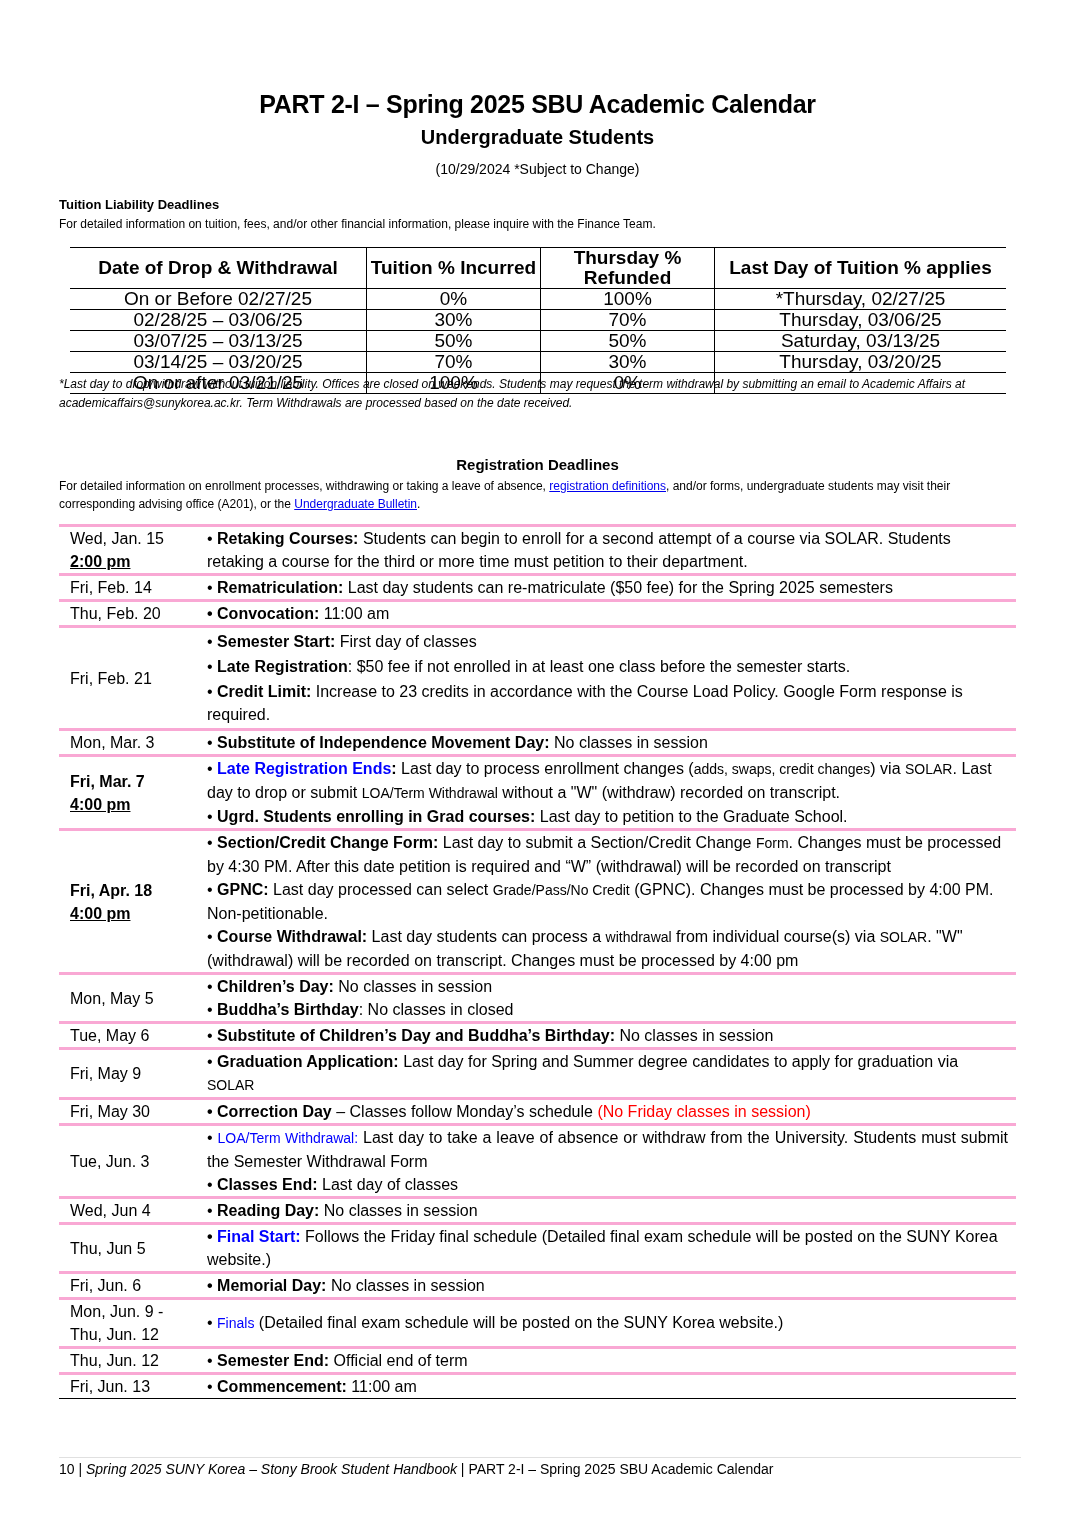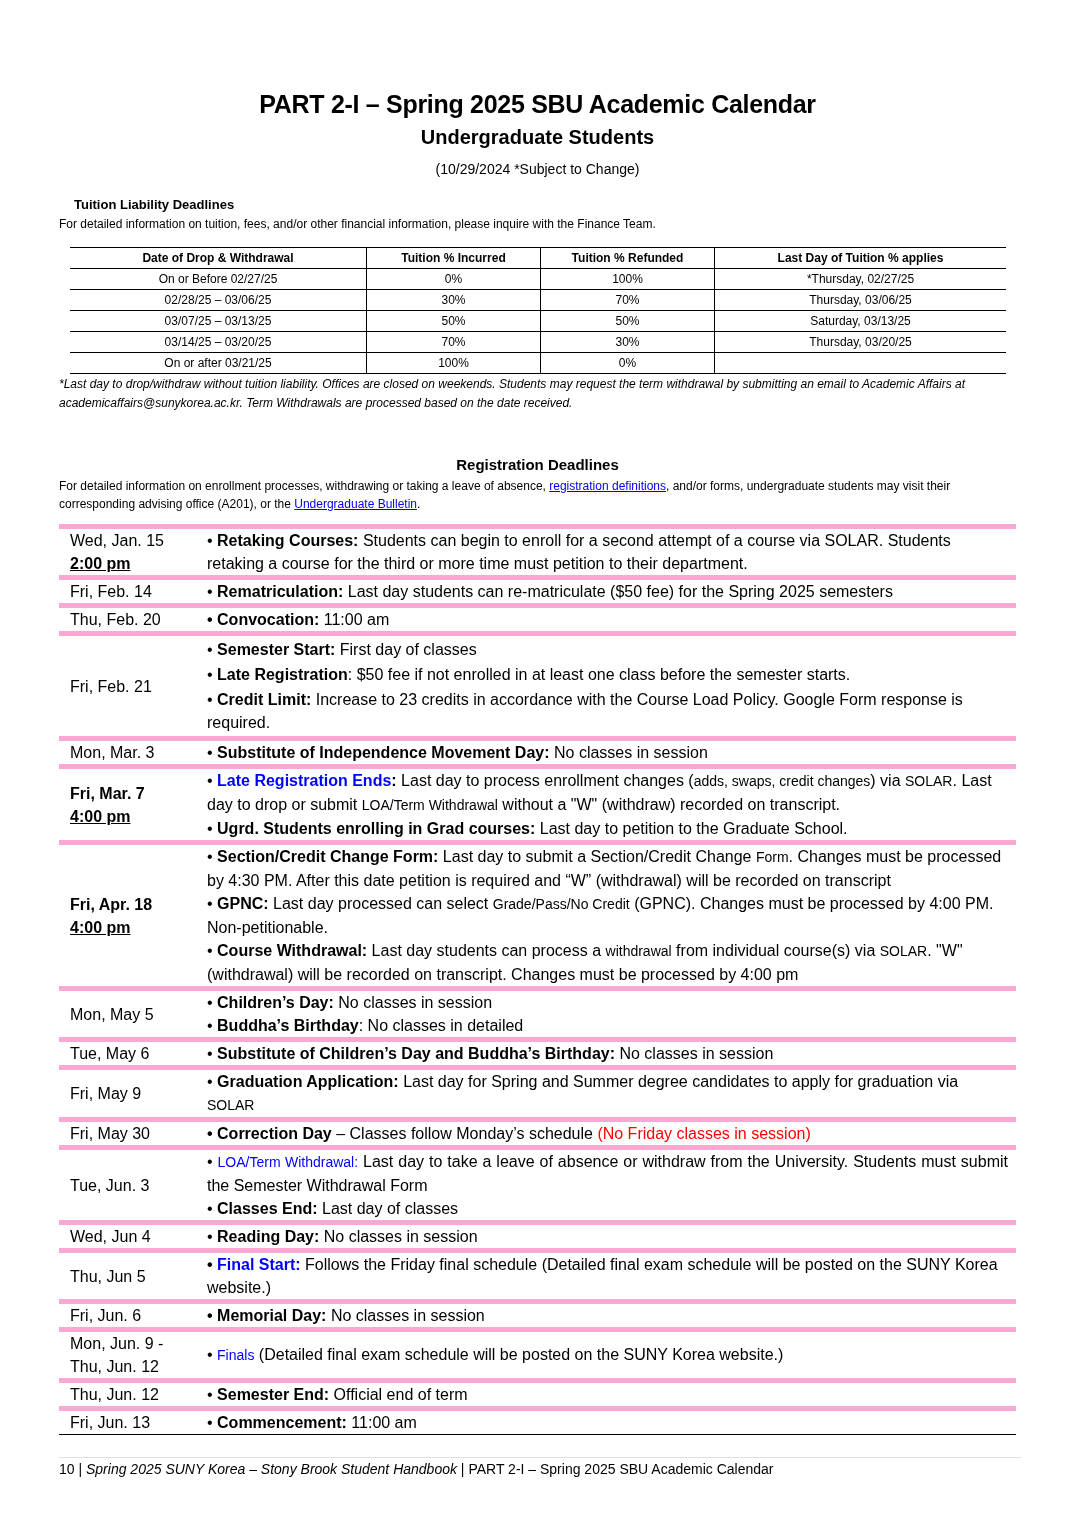--- a/index.html
+++ b/index.html
@@ -13,28 +13,28 @@
   }
   .subtitle {
     position: absolute; top: 126px; left: 0; width: 1075px; text-align: center;
     font-size: 20px; font-weight: bold;
   }
   .date-note {
     position: absolute; top: 161px; left: 0; width: 1075px; text-align: center;
     font-size: 14px;
   }
   .tl-heading {
-    position: absolute; top: 197px; left: 74px; font-size: 13px; font-weight: bold;
+    position: absolute; top: 197px; left: 59px; font-size: 13px; font-weight: bold;
   }
   .tl-desc {
     position: absolute; top: 217px; left: 59px; font-size: 12px;
   }
   table.tuition {
     position: absolute; top: 247px; left: 70px; width: 936px;
-    border-collapse: collapse; font-size: 12px;
+    border-collapse: collapse; font-size: 19px;
   }
   table.tuition th, table.tuition td {
     text-align: center; height: 20px; padding: 0; line-height: 20px;
     border-bottom: 1px solid #000;
   }
   table.tuition tr:first-child th { border-top: 1px solid #000; }
   table.tuition th + th, table.tuition td + td { border-left: 1px solid #000; }
   table.tuition th { font-weight: bold; }
   .tl-foot {
     position: absolute; top: 375px; left: 59px; width: 965px;
@@ -47,21 +47,21 @@
   .rd-desc {
     position: absolute; top: 477px; left: 59px; width: 965px;
     font-size: 12px; line-height: 18px;
   }
   a.link { color: #0000ee; text-decoration: underline; }
   table.cal {
     position: absolute; top: 524px; left: 59px; width: 957px;
     border-collapse: collapse; font-size: 16px; line-height: 23px;
   }
   table.cal td {
-    border-top: 5px solid #f9a8d4; border-bottom: 1px solid #000;
+    border-top: 3px solid #f9a8d4; border-bottom: 1px solid #000;
     vertical-align: middle; padding: 0;
   }
   table.cal td.date { width: 137px; padding-left: 11px; }
   table.cal td.desc { padding-right: 8px; }
   .bold { font-weight: bold; }
   .u { text-decoration: underline; font-weight: bold; }
   .blue { color: #0000ff; }
   .red { color: #ff0000; }
   .small { font-size: 14px; }
   .line-gap { margin: 2px 0; }
@@ -81,21 +81,21 @@
 <div class="date-note">(10/29/2024 *Subject to Change)</div>
 
 <div class="tl-heading">Tuition Liability Deadlines</div>
 <div class="tl-desc">For detailed information on tuition, fees, and/or other financial information, please inquire with the Finance Team.</div>
 
 <table class="tuition">
   <thead>
     <tr>
       <th>Date of Drop &amp; Withdrawal</th>
       <th>Tuition % Incurred</th>
-      <th>Tuition %  Refunded</th>
+      <th>Thursday %  Refunded</th>
       <th>Last Day of Tuition  % applies</th>
     </tr>
   </thead>
   <tbody>
     <tr>
       <td style="width:296px">On or Before 02/27/25</td>
       <td style="width:173px">0%</td>
       <td style="width:173px">100%</td>
       <td>*Thursday, 02/27/25</td>
     </tr>
@@ -186,21 +186,21 @@
         <div><span>•</span> <b>Section/Credit Change Form:</b><span> Last day to submit a Section/Credit Change </span><span class="small">Form</span><span>.  Changes must be processed by 4:30 PM. After this date petition is required and “W” (withdrawal) will be recorded on transcript</span></div>
         <div><span>•</span> <b>GPNC:</b><span> Last day processed can select </span><span class="small">Grade/Pass/No Credit</span><span> (GPNC). Changes must be processed by 4:00 PM. Non-petitionable.</span></div>
         <div><span>•</span> <b>Course Withdrawal:</b><span> Last day students can process a </span><span class="small">withdrawal</span><span> from individual course(s) via </span><span class="small">SOLAR</span><span>. "W" (withdrawal) will be recorded on transcript. Changes must be processed by 4:00 pm</span></div>
       </td>
     </tr>
 
     <tr>
       <td class="date">Mon, May 5</td>
       <td class="desc">
         <div><span>•</span> <b>Children’s Day:</b><span> No classes in session</span></div>
-        <div><span>•</span> <b>Buddha’s Birthday</b><span>: No classes in detailed</span></div>
+        <div><span>•</span> <b>Buddha’s Birthday</b><span>: No classes in closed</span></div>
       </td>
     </tr>
 
     <tr>
       <td class="date">Tue, May 6</td>
       <td class="desc"><span>•</span> <b>Substitute of Children’s Day and Buddha’s Birthday:</b><span> No classes in session</span></td>
     </tr>
 
     <tr>
       <td class="date">Fri, May 9</td>

